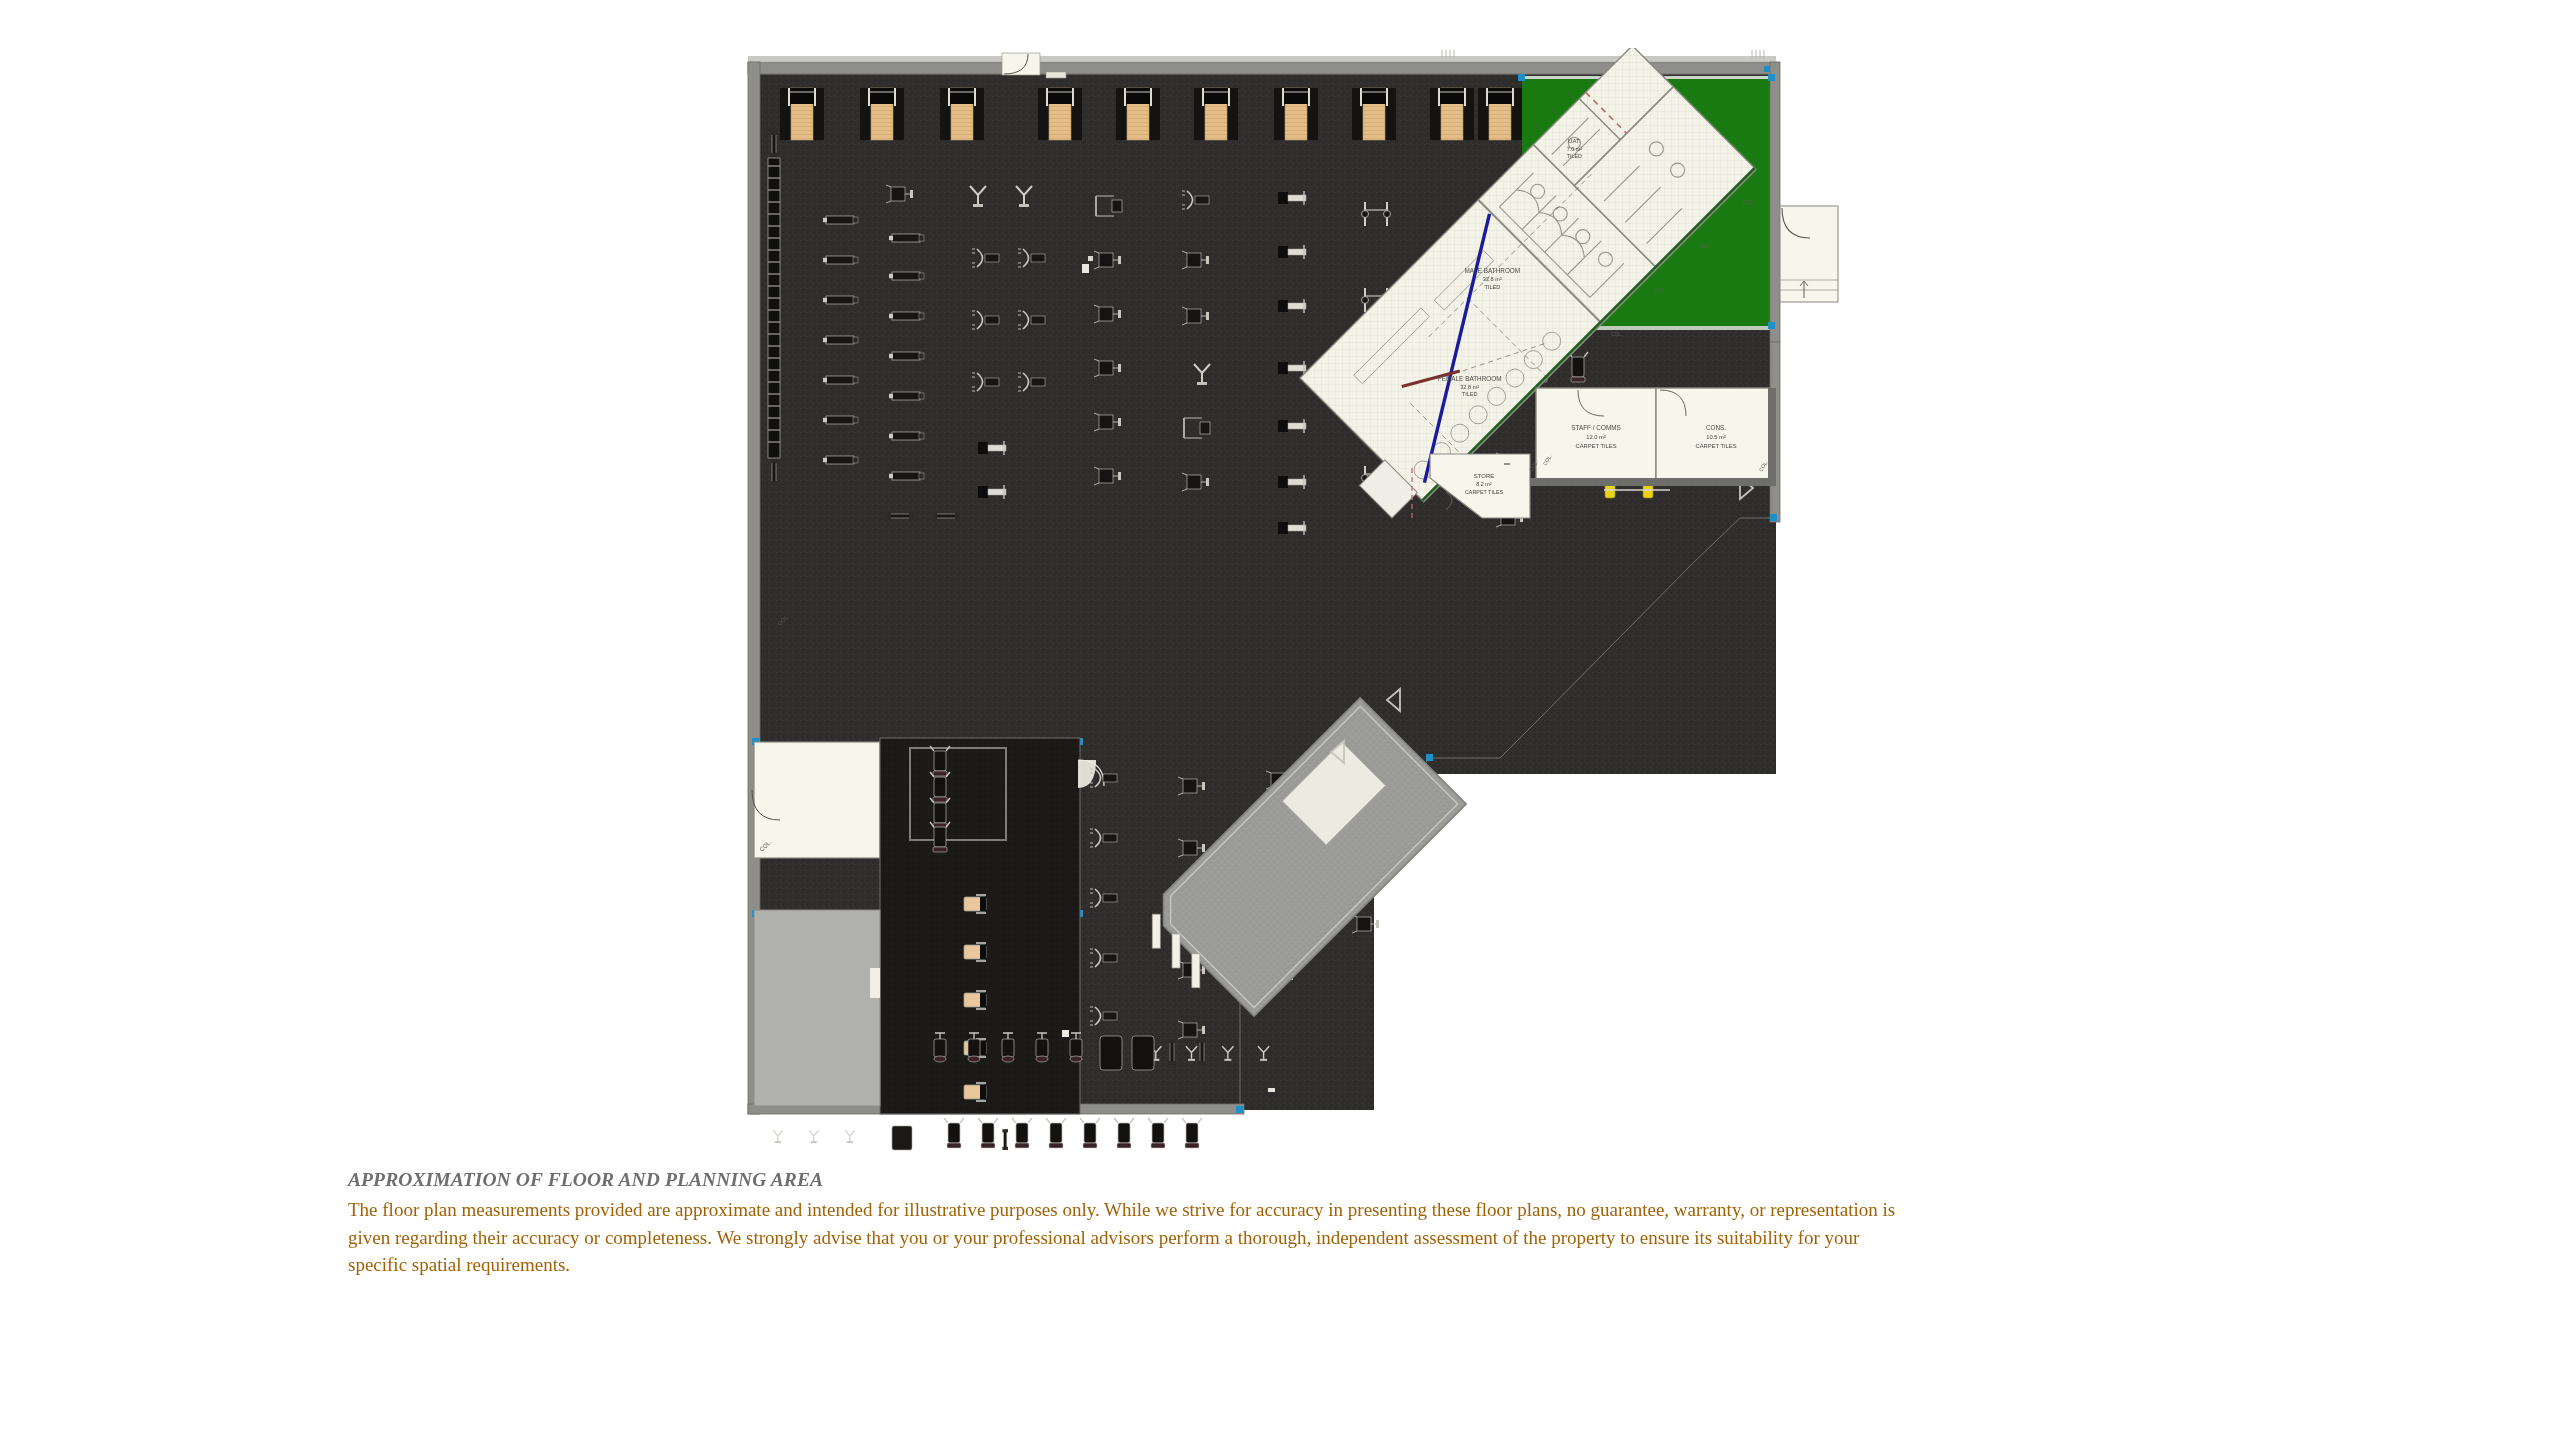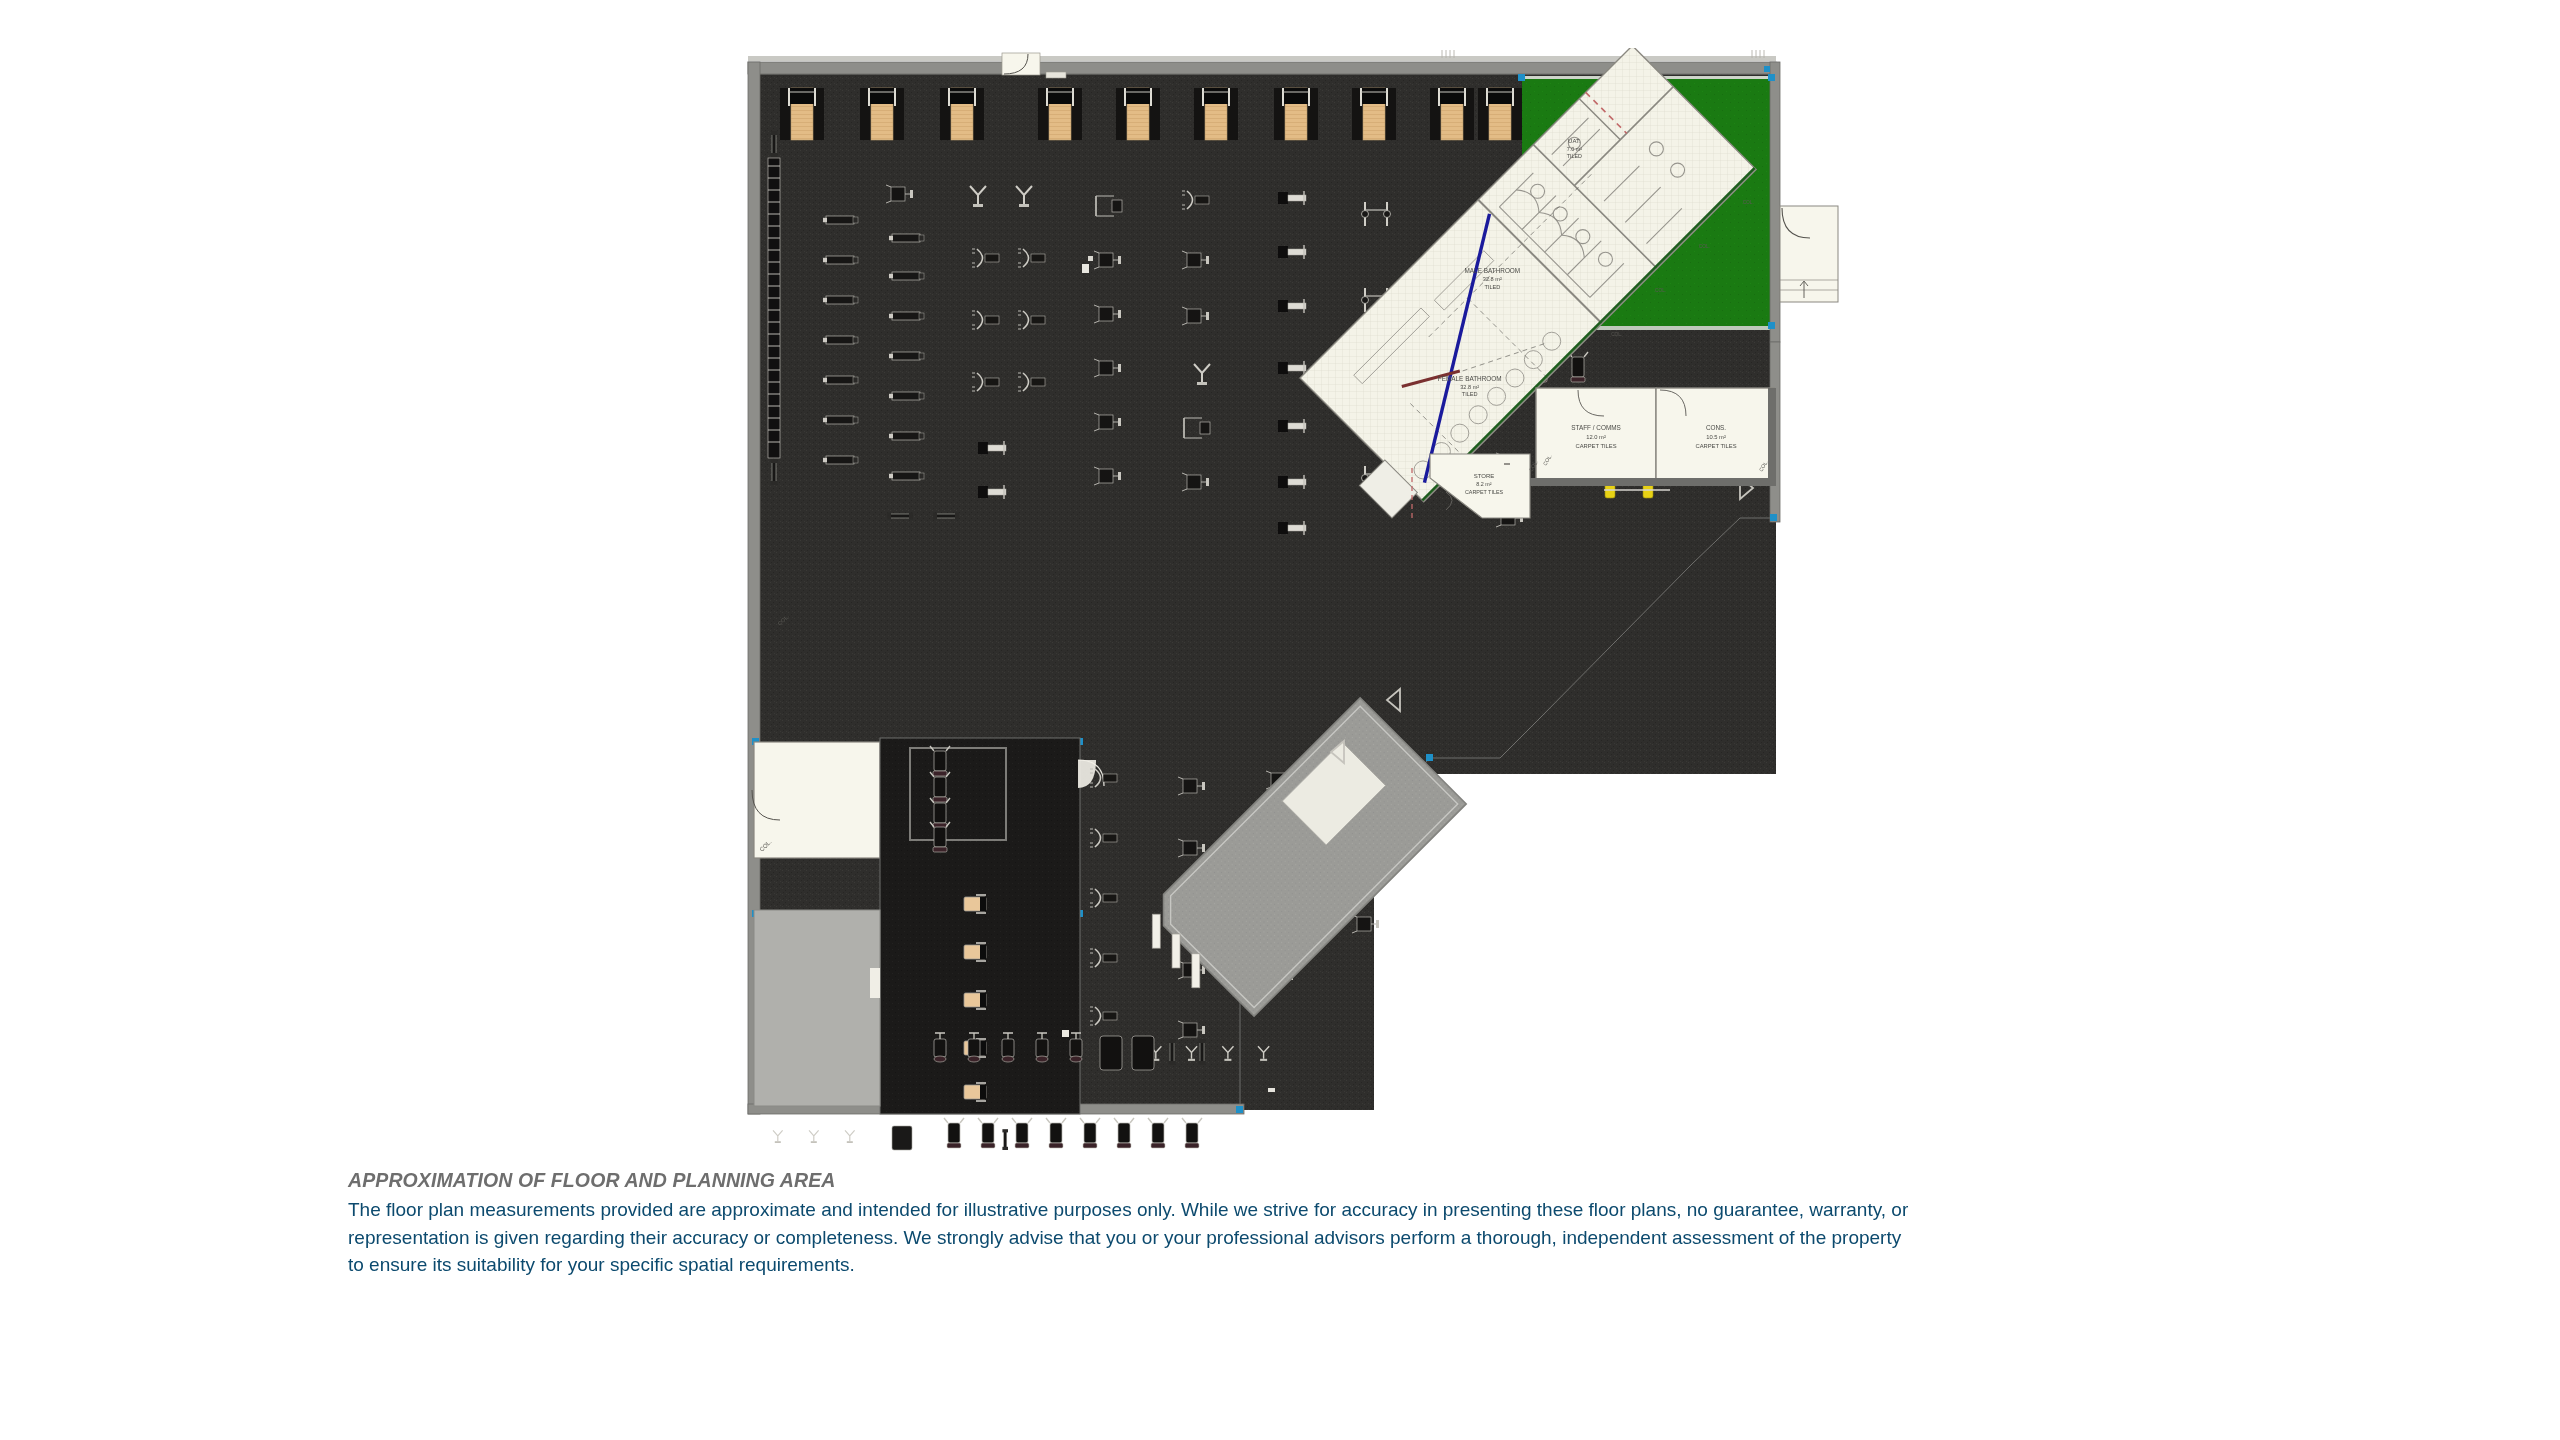--- a/index.html
+++ b/index.html
@@ -22,33 +22,34 @@
     left: 740px; top: 48px;
     width: 1125px; height: 1110px;
   }
   #plan-svg { display: block; width: 1125px; height: 1110px; }
 
   
   #disclaimer {
     position: absolute;
     left: 348px; top: 1168px;
     width: 1600px;
+    font-family: Liberation Serif, serif;
   }
   #disc-title {
     font-size: 19.5px;
     font-weight: bold;
     font-style: italic;
     color: #6e6e6e;
     letter-spacing: .1px;
     margin: 0 0 4px 0;
     line-height: 1.25;
   }
   #disc-body {
     font-size: 19px;
-    color: #0c4a6e;
+    color: #a16207;
     line-height: 1.45;
     margin: 0;
     max-width: 1570px;
   }
 </style>
 </head>
 <body>
 
 <div id="page">
 

